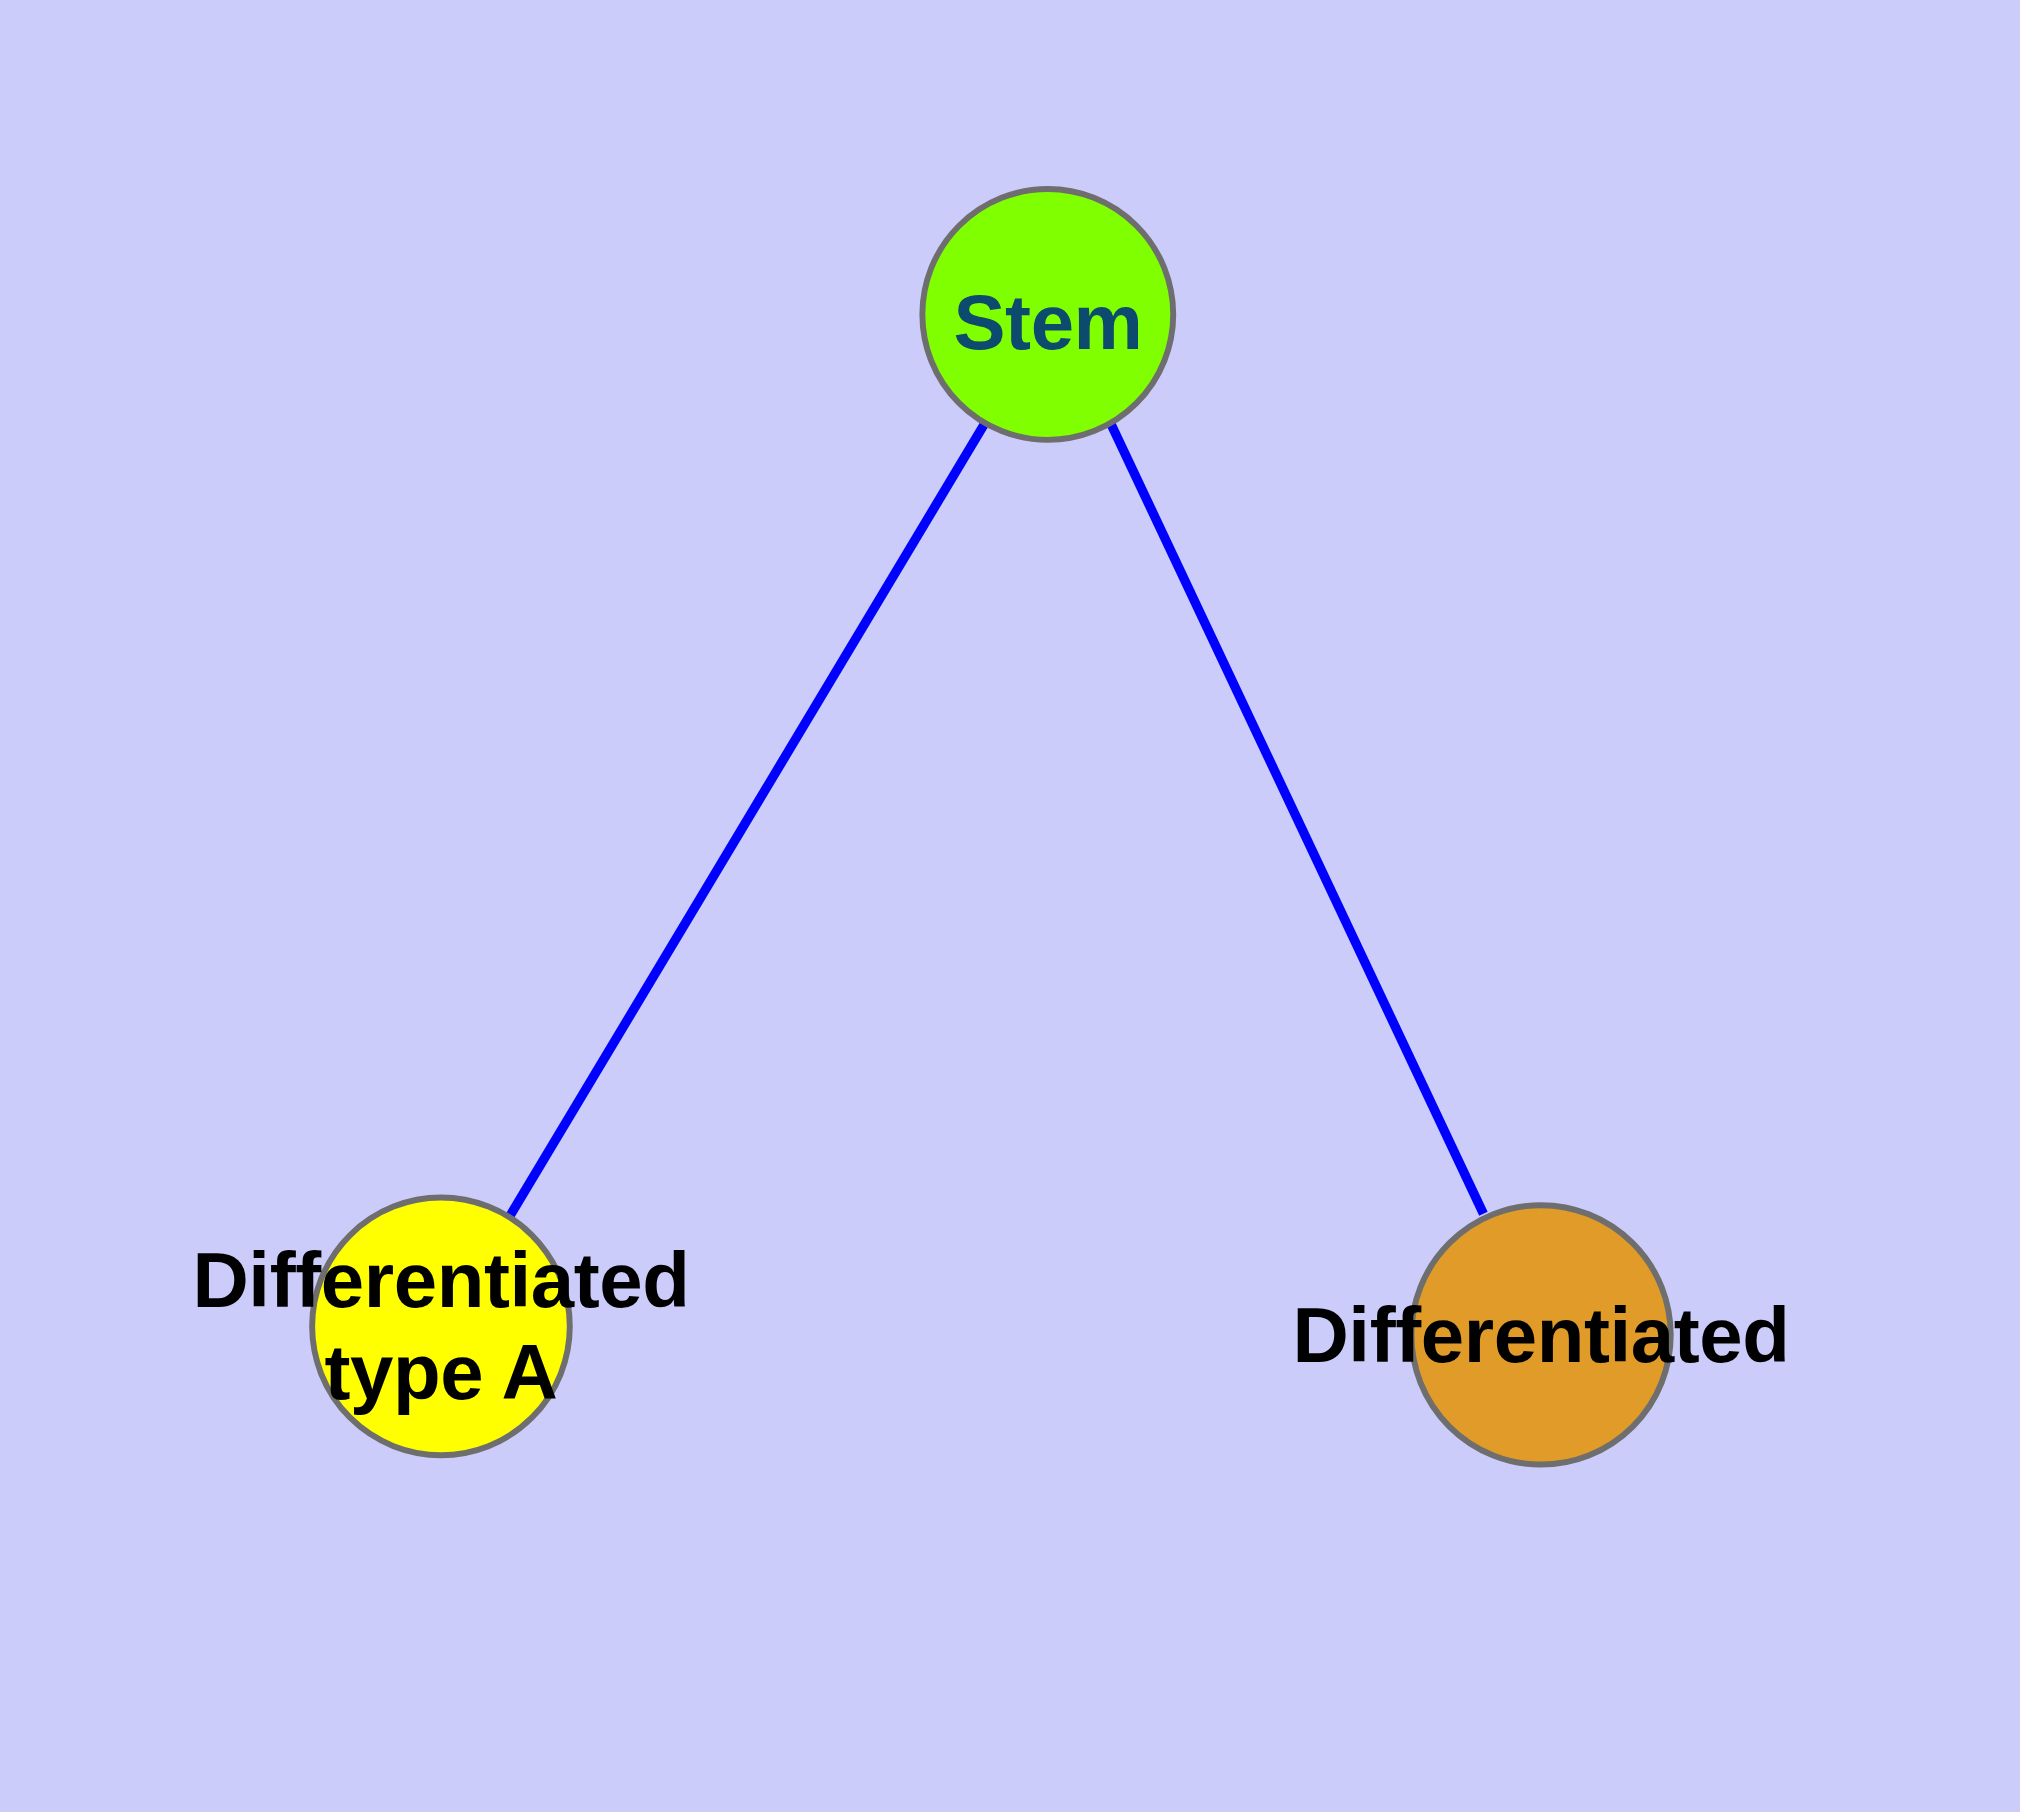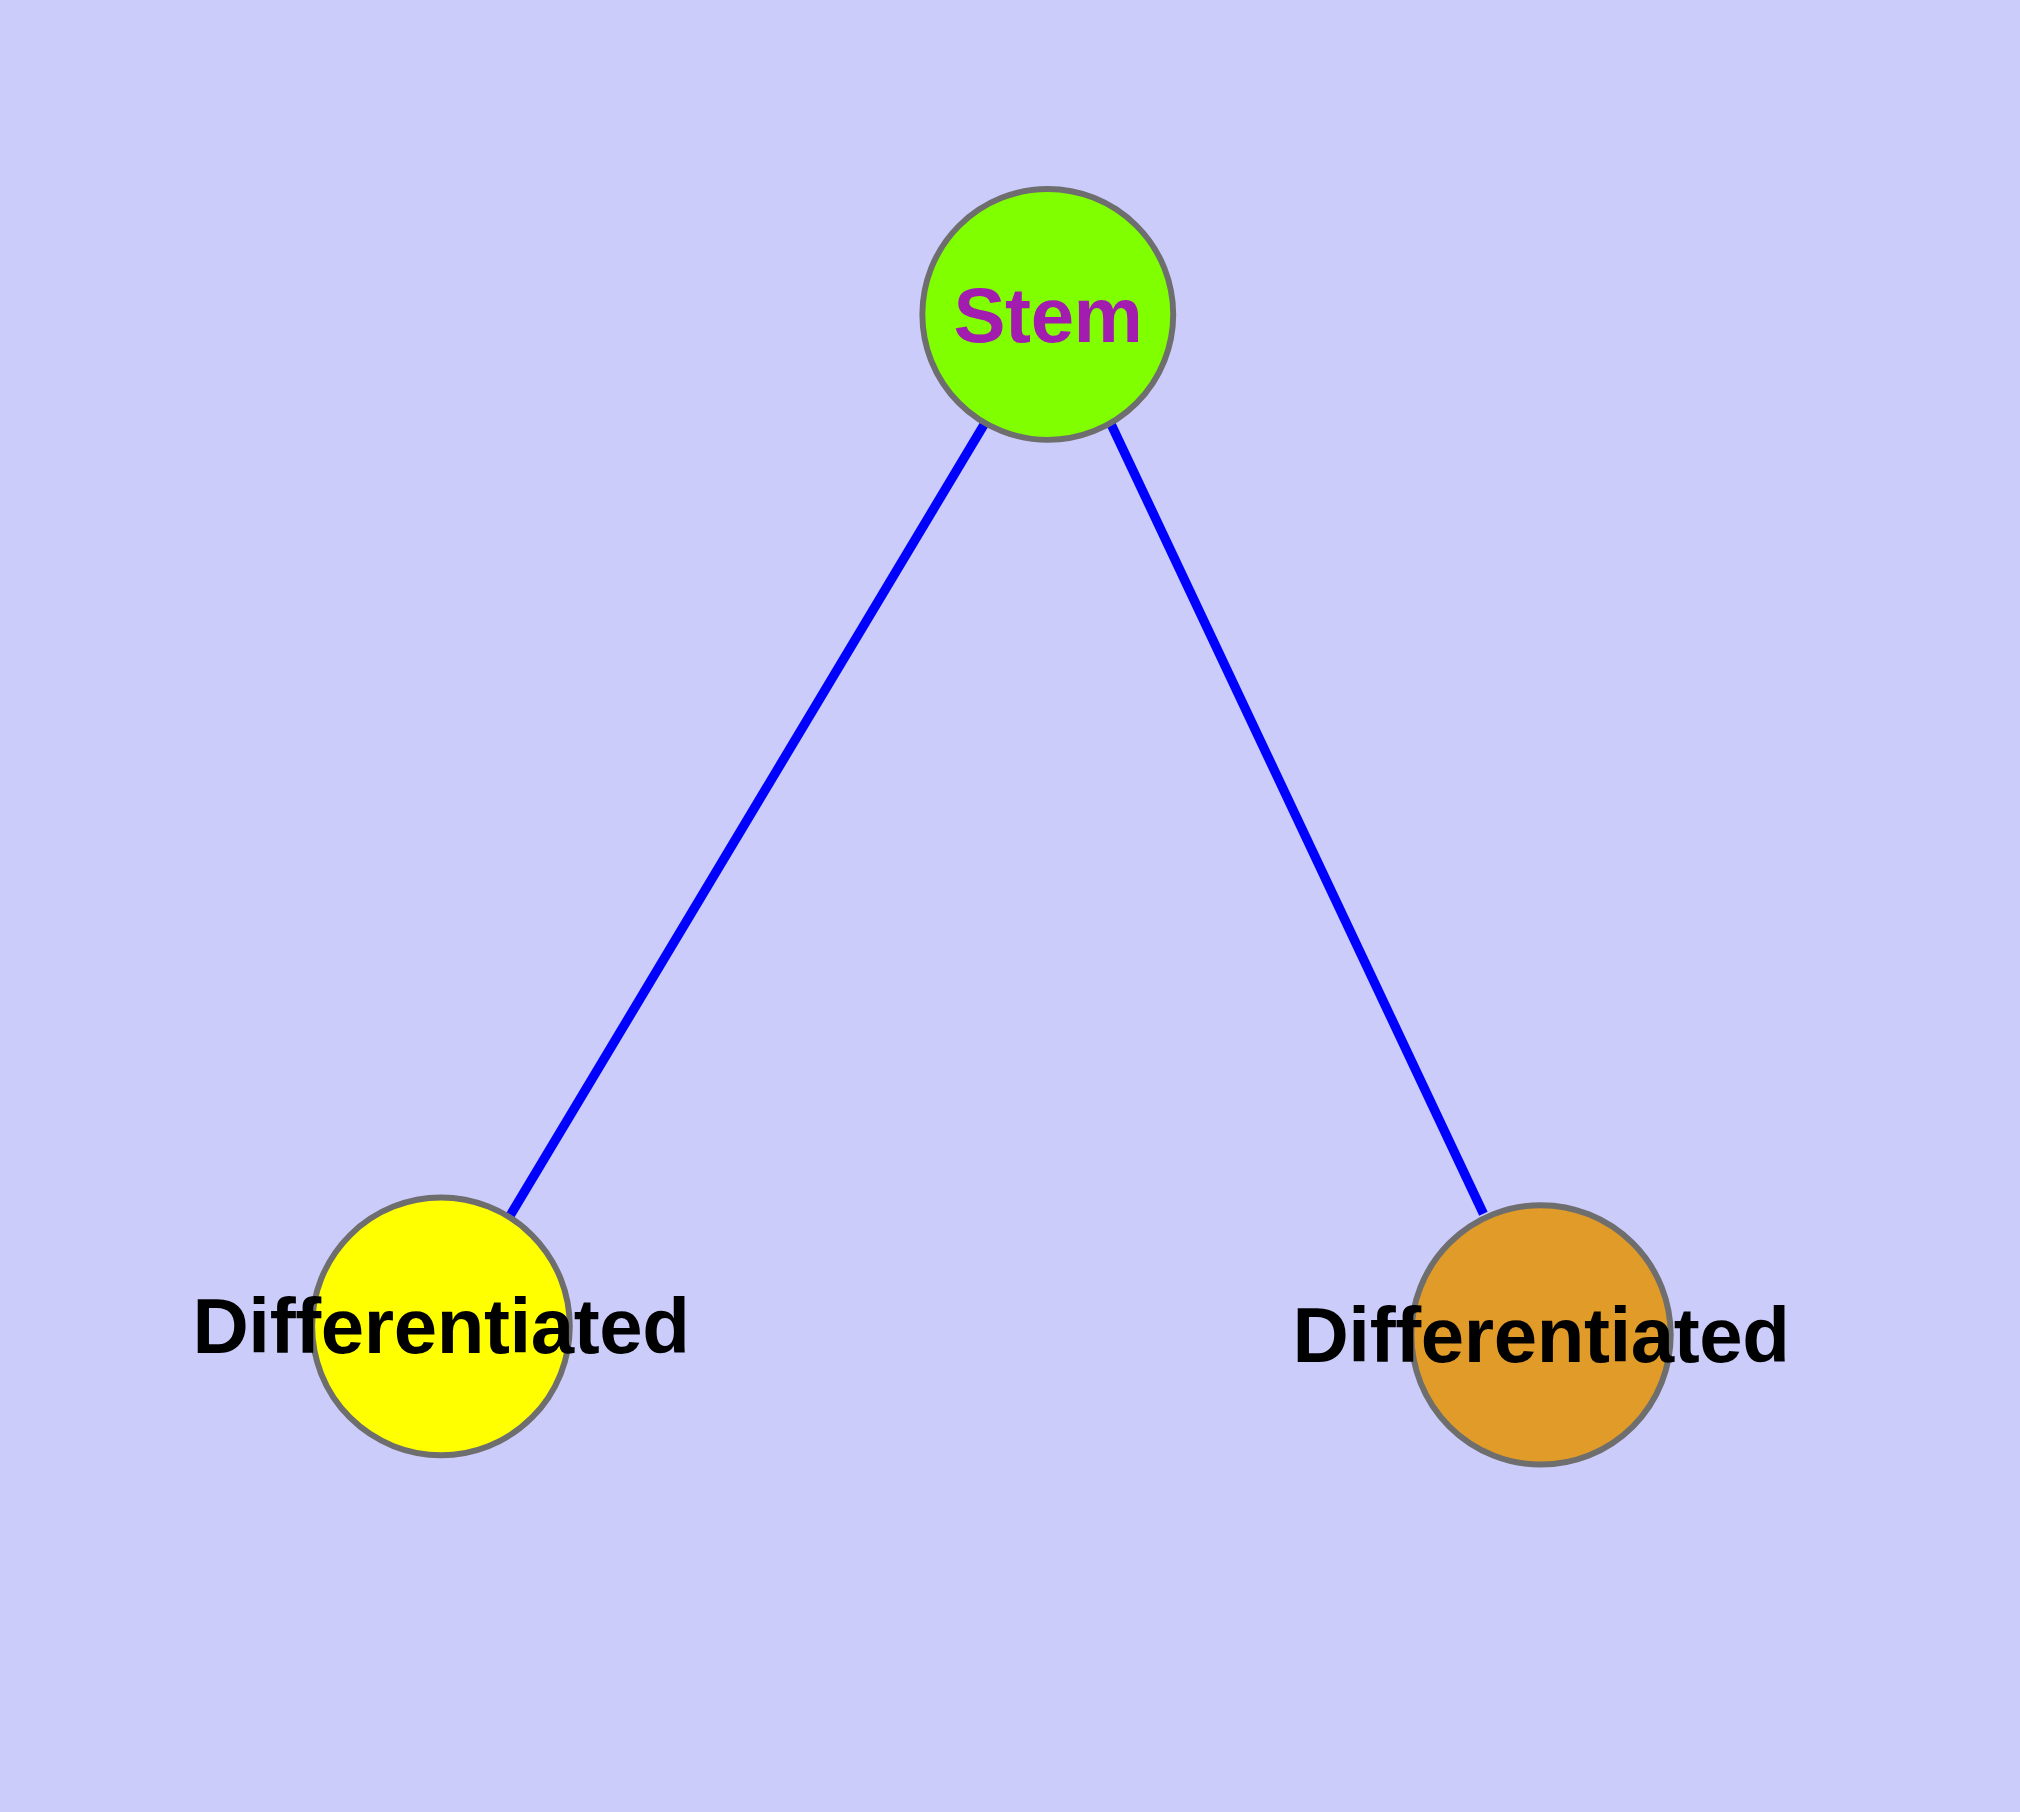--- a/index.html
+++ b/index.html
@@ -60,26 +60,27 @@
       <line class="edge-line" x1="1162" y1="499" x2="600" y2="1437" stroke="#0000ff" stroke-width="11"></line>
       <line class="edge-line" x1="1310" y1="499" x2="1750" y2="1432" stroke="#0000ff" stroke-width="11"></line>
     </g>
     <g>
       <circle class="node-circle" cx="1236" cy="371" r="148" fill="#80ff00" stroke="#6e6e6e"></circle>
       <circle class="node-circle" cx="520" cy="1565" r="152" fill="#ffff00" stroke="#6e6e6e"></circle>
       <circle class="node-circle" cx="1818" cy="1575" r="153" fill="#e09b28" stroke="#6e6e6e"></circle>
     </g>
   </svg>
 
-  <div class="node-label" style="left: 1048px; top: 315px; color: #a21caf;">
+  <div class="node-label" style="left: 1048px; top: 322px; color: #0c4a6e;">
     <span class="label-line">Stem</span>
   </div>
 
   <div class="node-label" style="left: 441px; top: 1326px; color: rgb(0, 0, 0);">
     <span class="label-line">Differentiated</span>
+    <span class="label-line">type A</span>
   </div>
 
   <div class="node-label" style="left: 1541px; top: 1335px; color: rgb(0, 0, 0);">
     <span class="label-line">Differentiated</span>
   </div>
 
 </div>
 
 
 </body></html>

